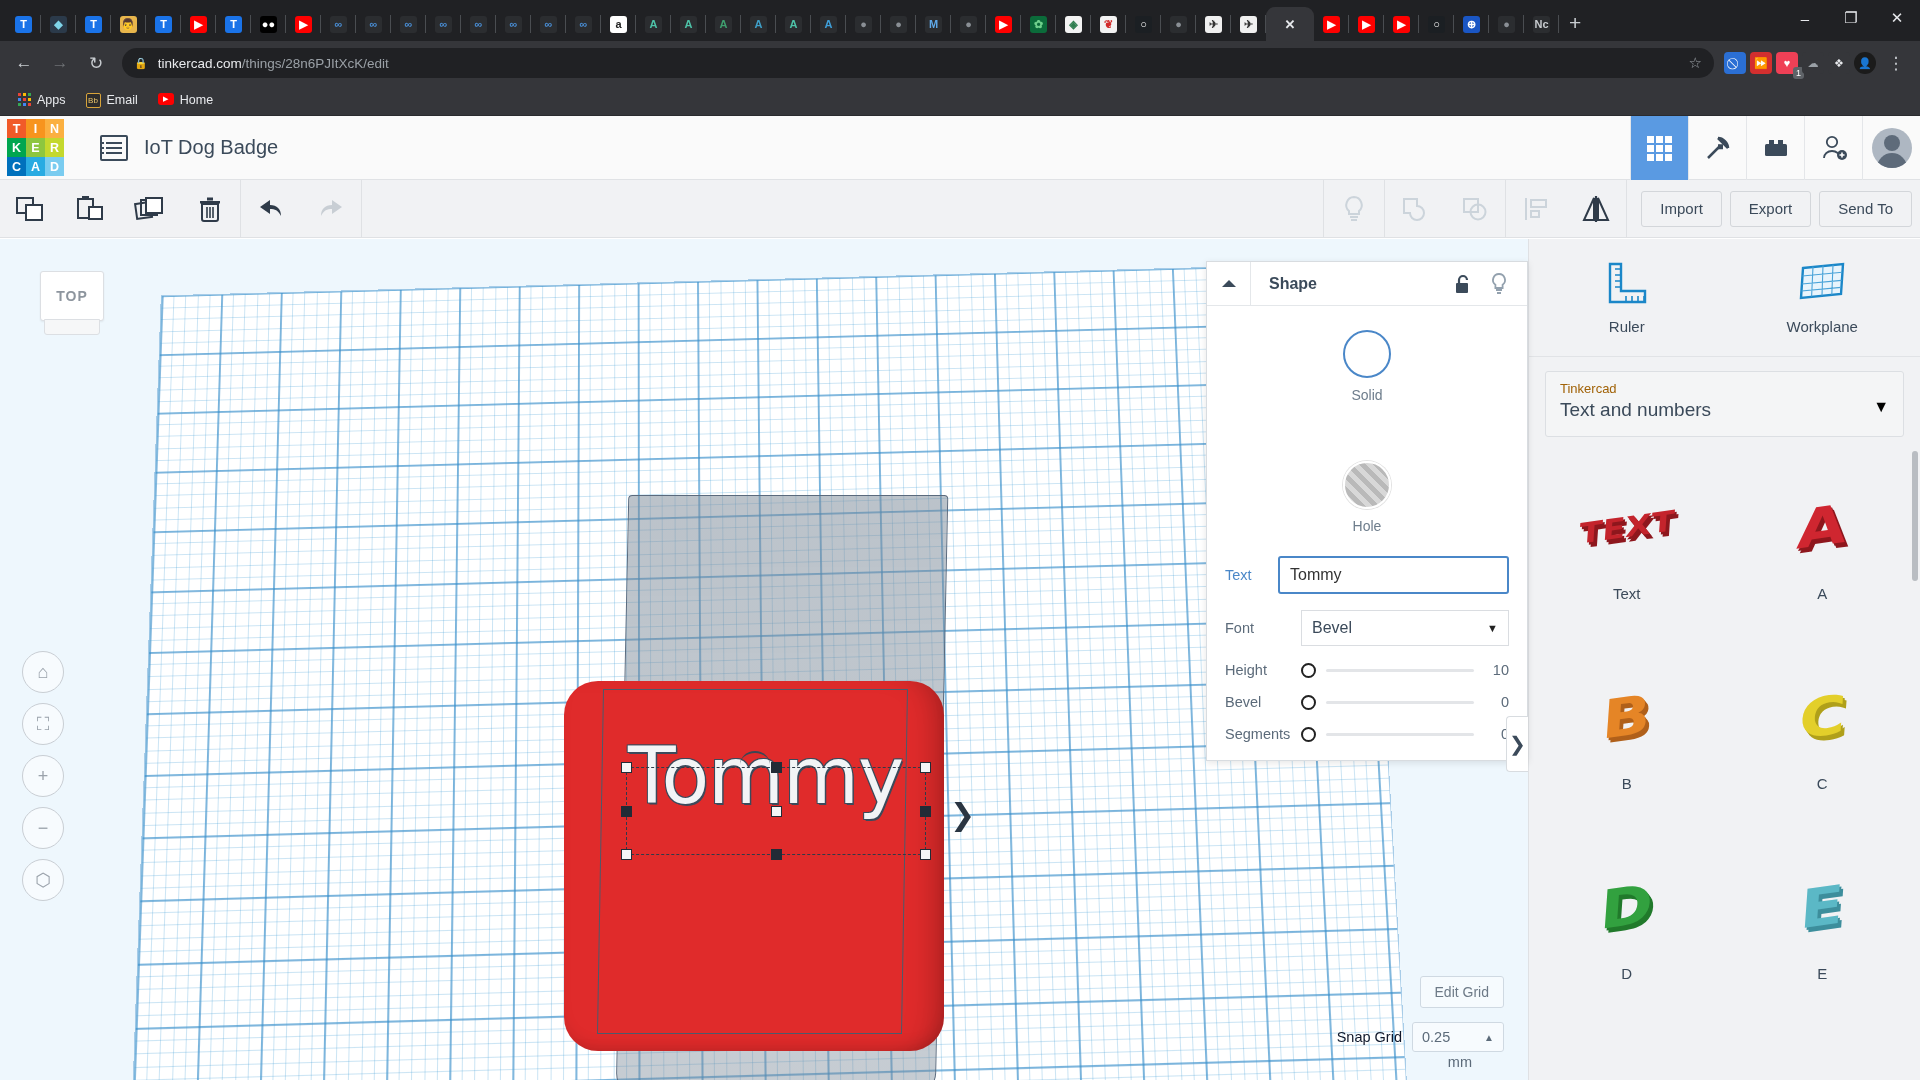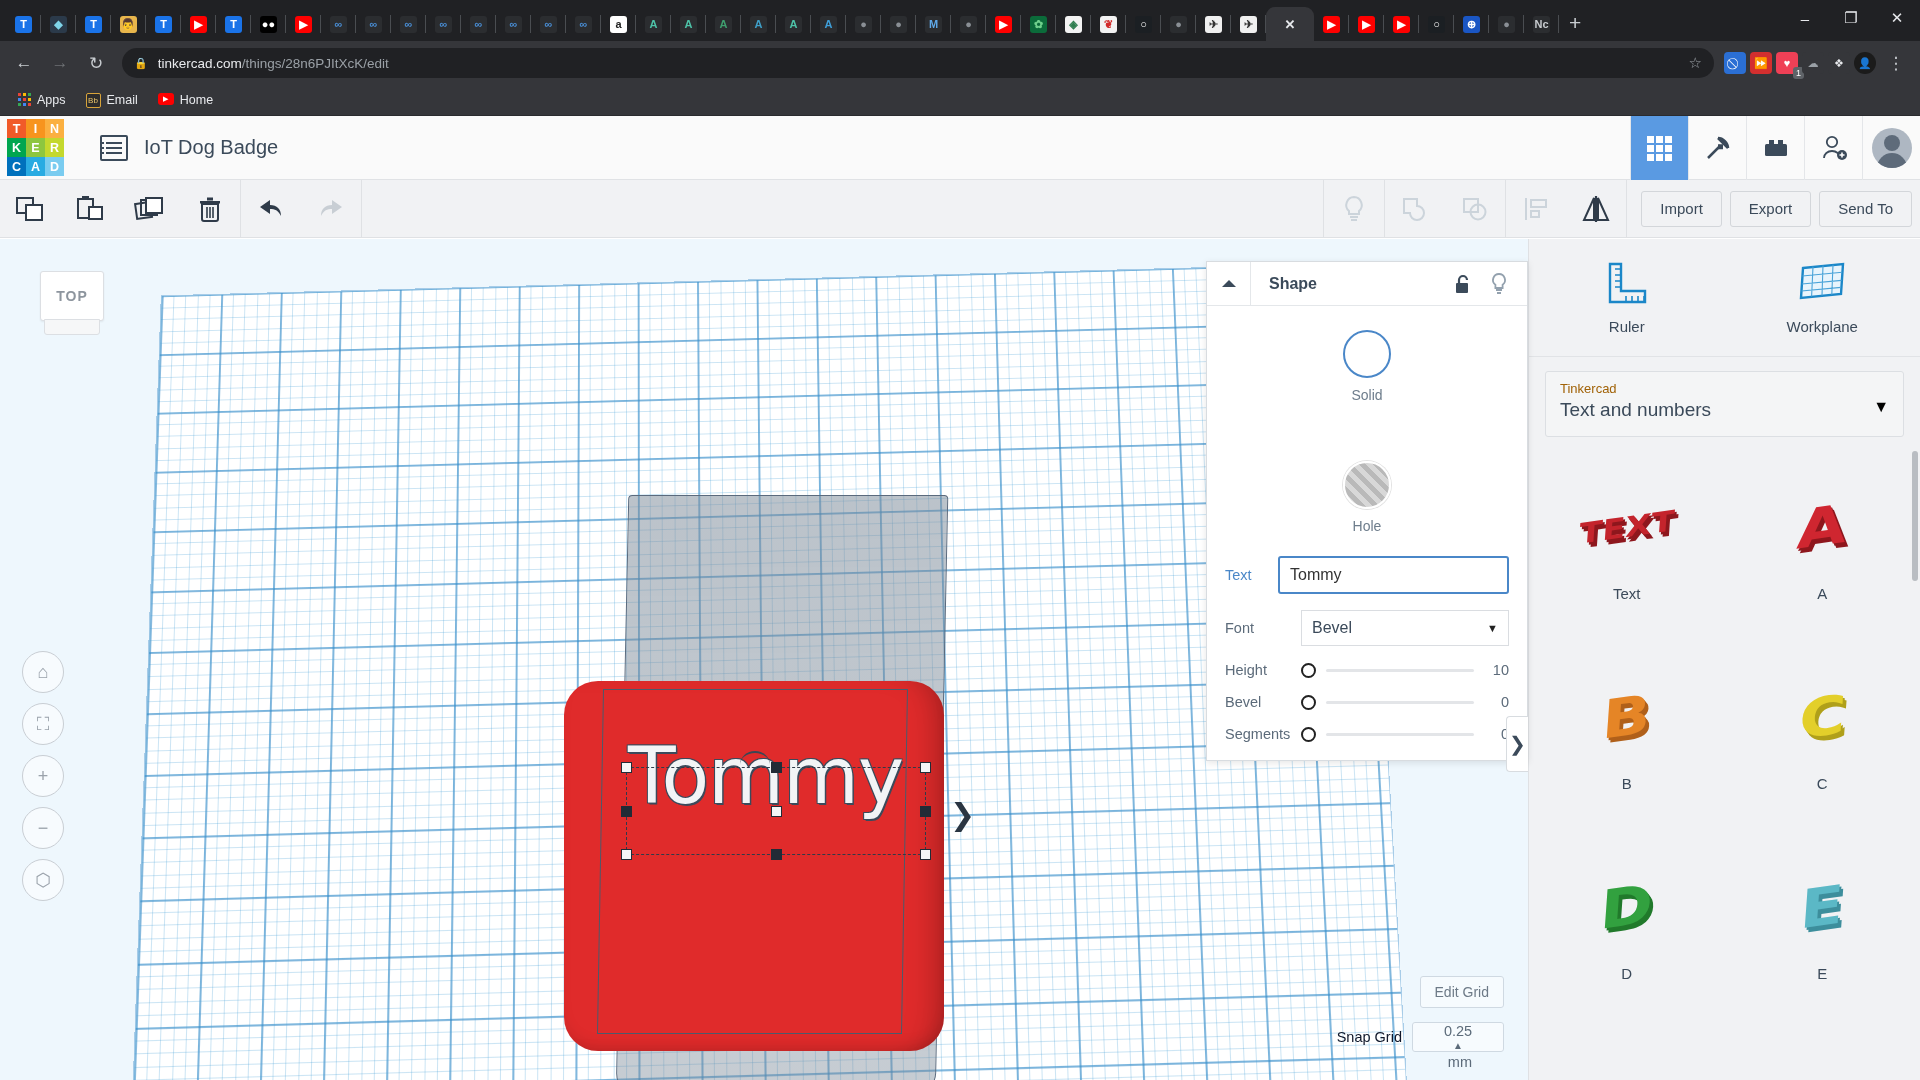--- a/index.html
+++ b/index.html
@@ -163,21 +163,21 @@
   .vbtn { width: 42px; height: 42px; border-radius: 50%; border: 1px solid #c9ced4; background: rgba(255,255,255,.55);
           display: flex; align-items: center; justify-content: center; color: #9aa2ab; font-size: 18px; cursor: pointer;}
   .grid-ctl { position: absolute; right: 24px; bottom: 10px; text-align: right; }
   .editgrid { display:inline-flex; align-items:center; justify-content:center; height: 32px; padding: 0 14px;
               border: 1px solid #cfd9e2; border-radius: 3px; background: rgba(255,255,255,.45);
               color: #6d7a87; font-size: 14px; cursor: pointer;}
   .snaprow { display: flex; align-items: center; justify-content: flex-end; gap: 10px; margin-top: 14px; }
   .snaplbl { color: #0f172a; font-size: 14.5px; }
   .snapsel { width: 92px; height: 30px; border: 1px solid #cfd9e2; border-radius: 3px;
              background: rgba(255,255,255,.55); display: flex; align-items: center; justify-content: space-between;
-             padding: 0 9px; color: #5c6b7a; font-size: 14.5px; cursor: pointer; flex-direction: column;}
+             padding: 0 9px; color: #5c6b7a; font-size: 14.5px; cursor: pointer;}
   .snapunit { text-align: right; color: #5c6b7a; font-size: 14.5px; margin-top: 2px; padding-right: 32px;}
 
   
   .shape-panel {
     position: absolute; right: 392px; top: 145px; width: 322px;
     background: #fff; border: 1px solid #d8dce0; box-shadow: 0 2px 7px rgba(0,0,0,.10); z-index: 5;
   }
   .sp-head { height: 44px; display: flex; align-items: center; border-bottom: 1px solid #e4e7ea;}
   .sp-caret { width: 44px; height: 44px; display:flex; align-items:center; justify-content:center;
               border-right: 1px solid #e4e7ea; cursor: pointer;}

